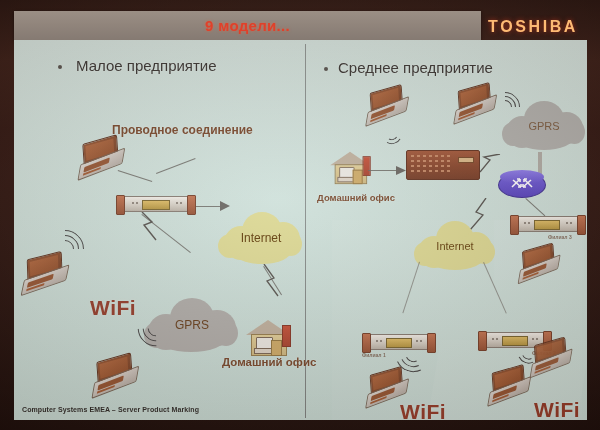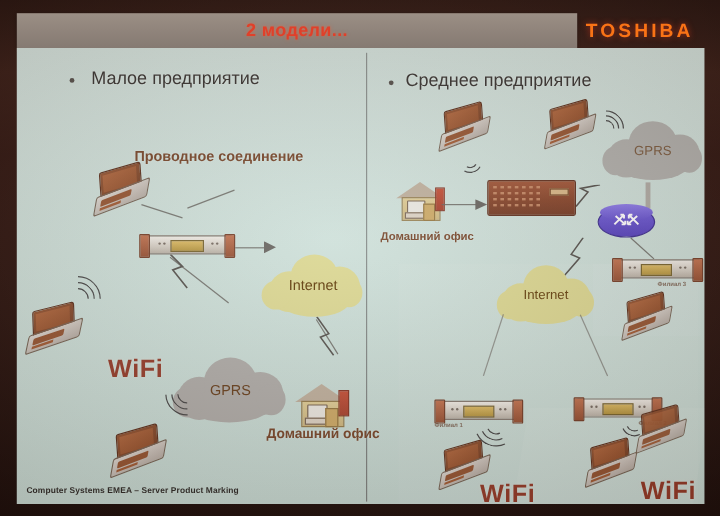--- a/index.html
+++ b/index.html
@@ -28,21 +28,21 @@
     box-shadow:0 1px 3px rgba(0,0,0,.45);
   }
   #slide-title{
     position:absolute;left:0;top:0;width:100%;height:100%;
     display:flex;align-items:center;justify-content:center;
     color:#e0402a;font-size:15px;font-weight:bold;letter-spacing:.3px;
     text-shadow:0 0 3px rgba(255,90,50,.55);
   }
   #toshiba-logo{
     position:absolute;right:22px;top:18px;
-    color:#f97316;font-size:16px;font-weight:bold;letter-spacing:2.6px;
+    color:#fdba74;font-size:16px;font-weight:bold;letter-spacing:2.6px;
     text-shadow:0 0 5px rgba(240,60,30,.6);
   }
 
   
   #slide{
     position:absolute;left:14px;top:40px;width:573px;height:380px;
     background:
       linear-gradient(135deg,rgba(255,255,255,.08) 0 2px,rgba(0,0,0,0) 2px 5px),
       linear-gradient(180deg,#cfe0da 0%,#c9ddd6 45%,#c2d8d1 100%);
     overflow:hidden;
@@ -220,21 +220,21 @@
     position:absolute;left:8px;bottom:7px;
     color:#1f1d1a;font-size:7px;font-weight:bold;letter-spacing:.1px;
   }
 </style>
 </head>
 <body>
 
 <div id="room"></div>
 
 <div id="header-band">
-  <div id="slide-title">2 модели...</div>
+  <div id="slide-title">9 модели...</div>
 </div>
 <div id="toshiba-logo">TOSHIBA</div>
 
 <div id="slide">
 
   <div class="ghost" style="left:318px;top:180px;width:250px;height:200px;opacity:.22;"></div>
   <div class="ghost" style="left:420px;top:300px;width:150px;height:80px;opacity:.30;transform:skewX(-9deg);"></div>
   <div class="ghost" style="left:480px;top:180px;width:90px;height:60px;opacity:.25;"></div>
 
   <div id="divider"></div>

